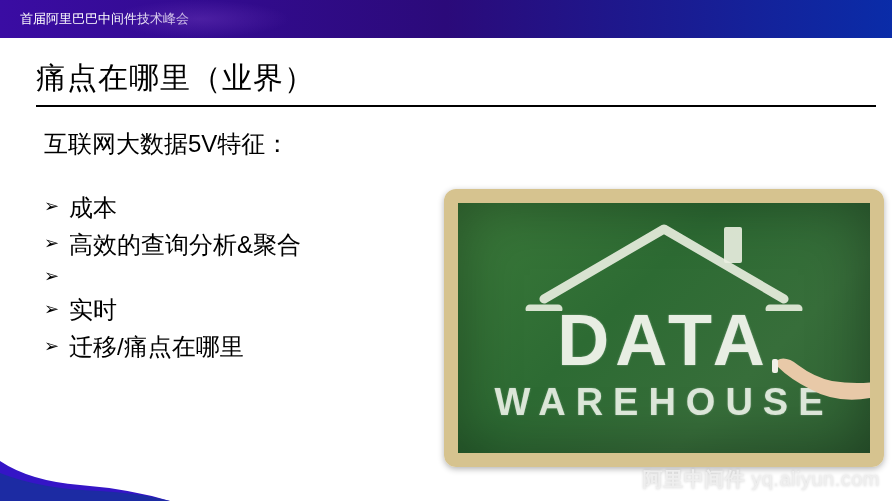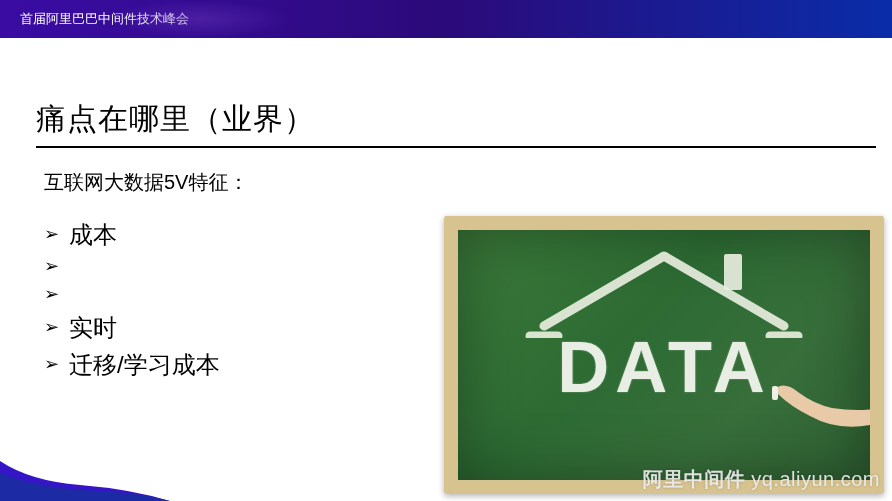--- a/index.html
+++ b/index.html
@@ -28,38 +28,37 @@
       position: absolute;
       left: 110px;
       top: 0;
       bottom: 0;
       width: 180px;
       background: radial-gradient(ellipse at center, rgba(100,50,180,0.5) 0%, rgba(0,0,0,0) 70%);
       pointer-events: none;
     }
     .slide-title-wrap {
       padding: 20px 16px 8px 36px;
-      margin-top: 41px;
     }
     .slide-title {
       font-size: 30px;
       color: #000;
       font-weight: 400;
       padding-bottom: 6px;
       border-bottom: 2px solid #000;
       letter-spacing: 1px;
     }
     .content {
       padding: 12px 44px 0 44px;
     }
     .subtitle {
-      font-size: 20px;
+      font-size: 24px;
       color: #000;
       line-height: 1.4;
-      margin-bottom: 20px;
+      margin-bottom: 28px;
     }
     .lower {
       display: flex;
       gap: 20px;
     }
     .bullets {
       flex: 0 0 380px;
     }
     .bullet {
       font-size: 24px;
@@ -74,21 +73,21 @@
     }
     .illustration {
       flex: 1;
       position: relative;
     }
     .chalkboard {
       width: 440px;
       height: 278px;
       background: linear-gradient(135deg, #3b7a3a 0%, #2d6b33 40%, #376e3a 70%, #2f6133 100%);
       border: 14px solid #d6c38f;
-      border-radius: 2px;
+      border-radius: 12px;
       box-shadow: inset 0 0 60px rgba(0,0,0,0.35), 0 2px 6px rgba(0,0,0,0.3);
       position: relative;
       overflow: hidden;
       padding-left: 44px;
     }
     .house {
       position: absolute;
       top: 18px;
       left: 50%;
       transform: translateX(-50%);
@@ -168,45 +167,47 @@
   </div>
 
   <div class="lower">
     <div class="bullets">
       <div class="bullet">
           <span class="arrow">➢</span>
           <span>成本</span>
         </div>
       <div class="bullet">
           <span class="arrow">➢</span>
+          <span>高效的查询分析&amp;聚合</span>
         </div>
       <div class="bullet">
           <span class="arrow">➢</span>
         </div>
       <div class="bullet">
           <span class="arrow">➢</span>
           <span>实时</span>
         </div>
       <div class="bullet">
           <span class="arrow">➢</span>
-          <span>迁移/学习成本</span>
+          <span>迁移/痛点在哪里</span>
         </div>
     </div>
 
     <div class="illustration">
       <div class="chalkboard">
         <div class="house">
           <svg viewBox="0 0 280 90" width="280" height="90">
             <path d="M 20 78 L 140 8 L 260 78" stroke="rgba(235,240,225,0.9)" stroke-width="9" fill="none" stroke-linecap="round" stroke-linejoin="round"></path>
             <path d="M 6 88 L 34 88" stroke="rgba(235,240,225,0.9)" stroke-width="9" stroke-linecap="round"></path>
             <path d="M 246 88 L 274 88" stroke="rgba(235,240,225,0.9)" stroke-width="9" stroke-linecap="round"></path>
             <rect x="200" y="6" width="18" height="36" fill="rgba(235,240,225,0.9)" rx="2"></rect>
           </svg>
         </div>
         <div class="data-word">DATA</div>
+        <div class="warehouse-word">WAREHOUSE</div>
         <div class="hand">
           <svg viewBox="0 0 110 60" width="110" height="60">
             <path d="M 110 45 Q 70 55 40 38 Q 20 28 8 16 Q 4 10 10 8 Q 18 6 28 14 Q 44 26 62 30 Q 88 34 110 30 Z" fill="#e8c9a8"></path>
             <rect x="2" y="8" width="6" height="14" rx="2" fill="#f0f0e8"></rect>
           </svg>
         </div>
       </div>
     </div>
   </div>
 </div>

